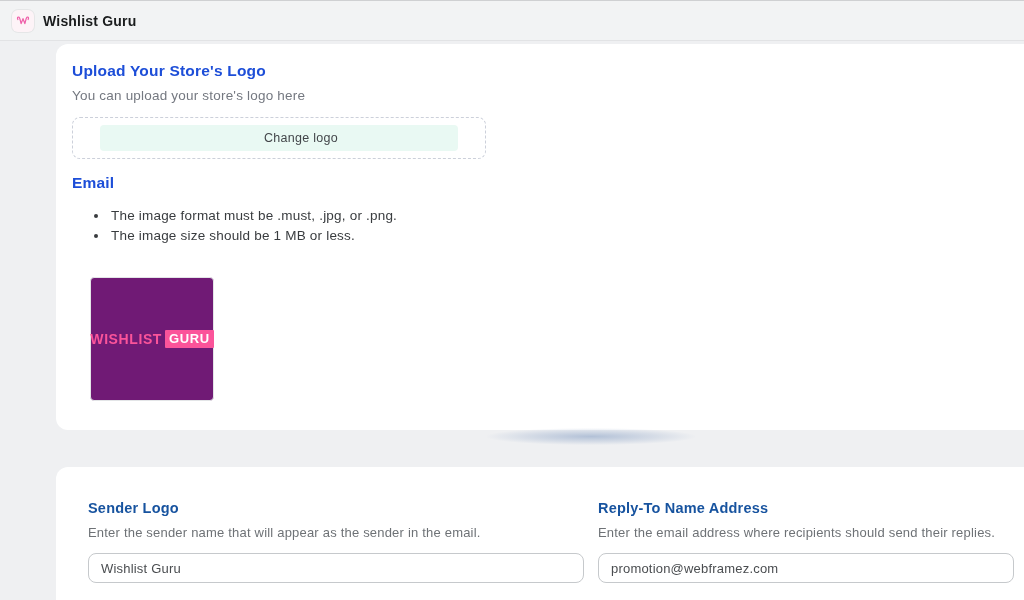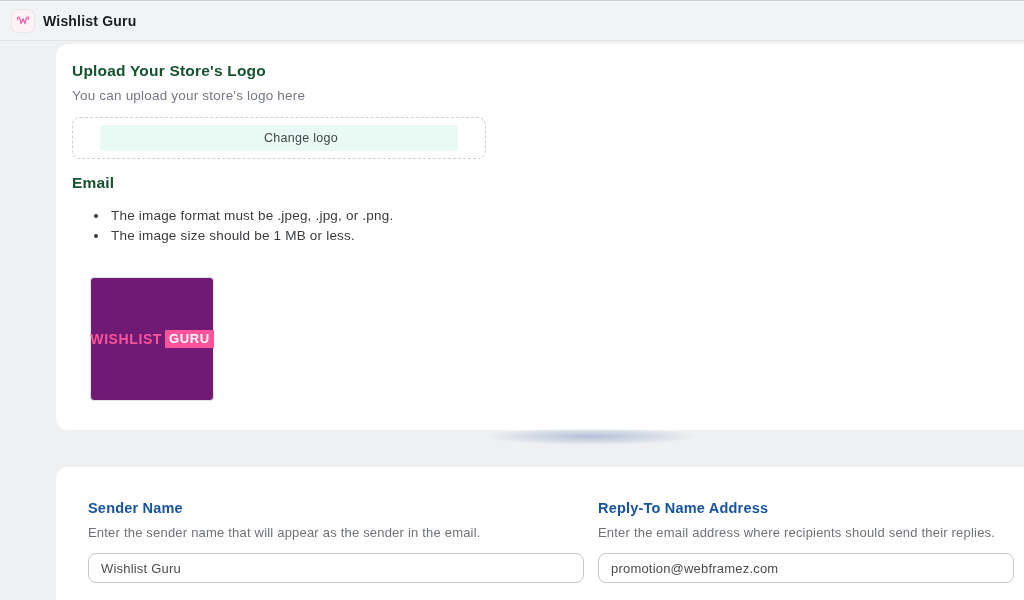--- a/index.html
+++ b/index.html
@@ -41,21 +41,21 @@
     padding:18px 16px;
   }
   .card-email {
     top:467px; height:160px;
     border-radius:12px 0 0 0;
     padding:33px 10px 0 32px;
     display:flex; gap:14px;
   }
 
   .section-title {
-    color:#14532d; font-size:15.5px; font-weight:bold; letter-spacing:0.2px;
+    color:#1d4ed8; font-size:15.5px; font-weight:bold; letter-spacing:0.2px;
     line-height:18px;
   }
   .card-subtitle {
     margin-top:7px; color:#747880; font-size:13.5px; line-height:17px;
     letter-spacing:0.2px;
   }
 
   
   .upload-box {
     margin-top:13px; width:414px;
@@ -139,38 +139,38 @@
 <section class="card card-logo">
   <h2 class="section-title">Upload Your Store's Logo</h2>
   <p class="card-subtitle">You can upload your store's logo here</p>
 
   <div class="upload-box">
     <button class="change-logo-btn">Change logo</button>
   </div>
 
   <h2 class="section-title note-title">Email</h2>
   <ul class="note-list">
-    <li>The image format must be .jpeg, .jpg, or .png.</li>
+    <li>The image format must be .must, .jpg, or .png.</li>
     <li>The image size should be 1 MB or less.</li>
   </ul>
 
   <div class="logo-preview">
     <span class="wordmark">
       <span class="wordmark-left">WISHLIST</span>
       <span class="wordmark-right">GURU</span>
     </span>
   </div>
 </section>
 
 <div class="shadow-blob"></div>
 
 <section class="card card-email">
 
   <div class="field-group-sender">
-    <h3 class="field-title">Sender Name</h3>
+    <h3 class="field-title">Sender Logo</h3>
     <p class="field-desc">Enter the sender name that will appear as the sender in the email.</p>
     <input class="text-input" type="text" value="Wishlist Guru" style="">
   </div>
 
   <div class="field-group-reply">
     <h3 class="field-title">Reply-To Name Address</h3>
     <p class="field-desc">Enter the email address where recipients should send their replies.</p>
     <input class="text-input" type="text" value="promotion@webframez.com" style="">
   </div>
 

